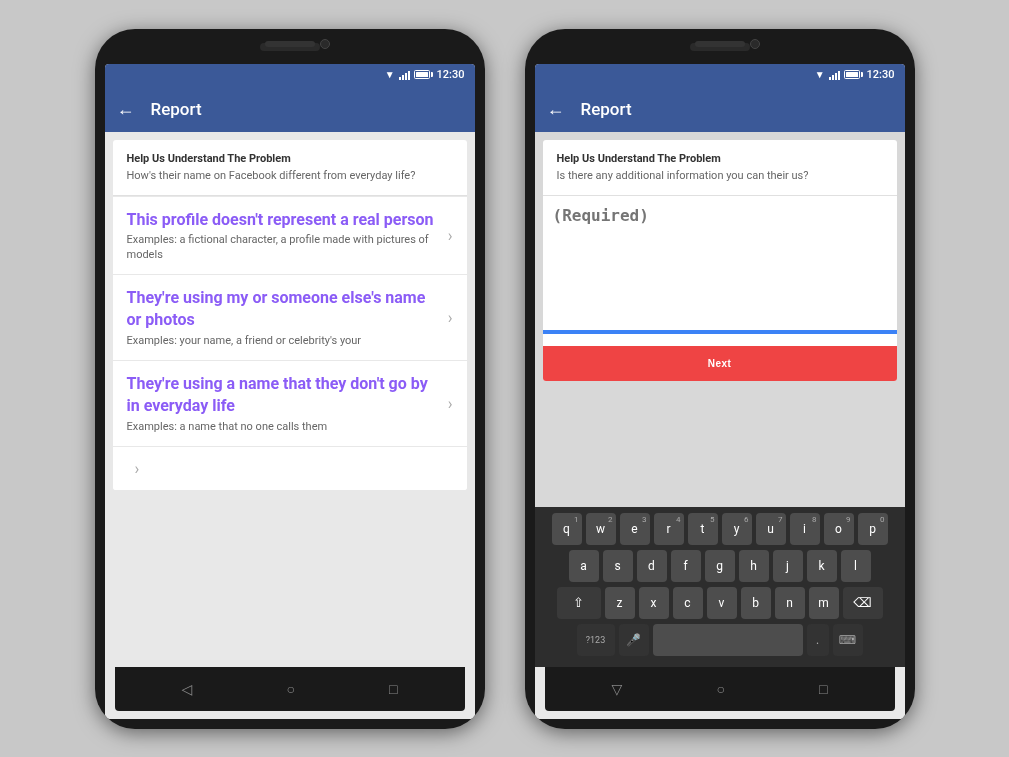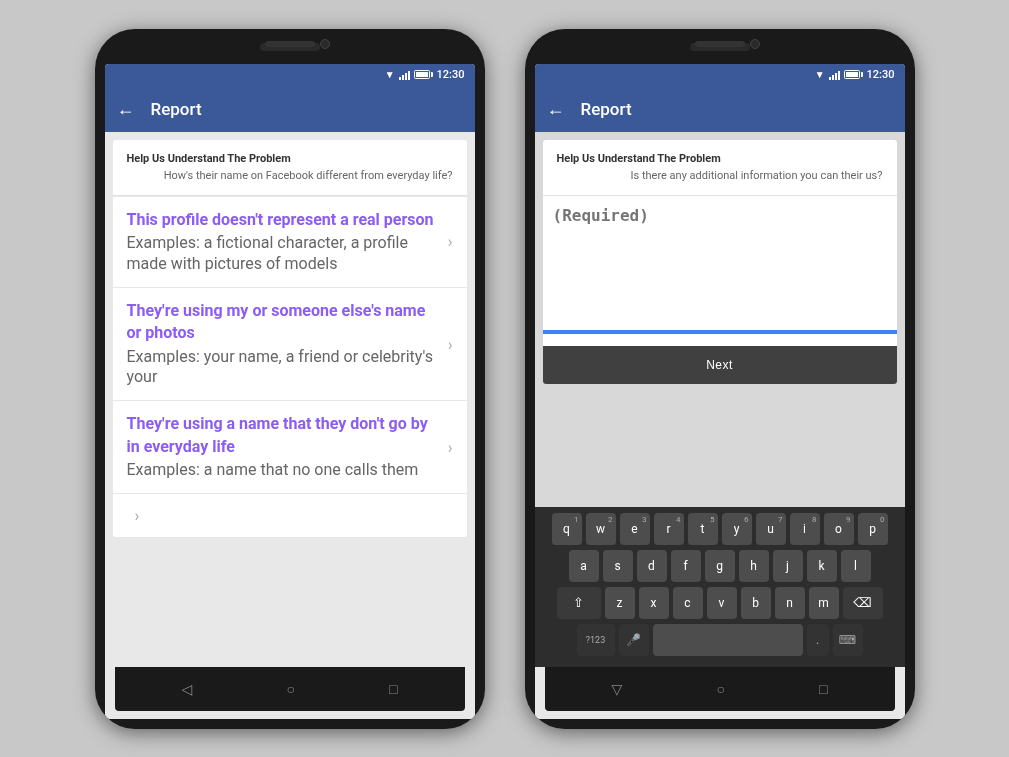--- a/index.html
+++ b/index.html
@@ -147,21 +147,20 @@
       font-size: 11px;
       font-weight: bold;
       color: #333;
       margin-bottom: 3px;
     }
 
     .problem-subtitle {
       font-size: 11px;
       color: #666;
       line-height: 1.4;
-      text-align: right;
     }
 
     .menu-item {
       display: flex;
       align-items: center;
       padding: 12px 14px;
       border-top: 1px solid #e8e8e8;
       cursor: pointer;
       background: white;
     }
@@ -172,21 +171,21 @@
 
     .menu-item-title {
       font-size: 16px;
       font-weight: bold;
       color: #8b5cf6;
       line-height: 1.4;
       margin-bottom: 2px;
     }
 
     .menu-item-desc {
-      font-size: 16px;
+      font-size: 11px;
       color: #666;
       line-height: 1.3;
     }
 
     .chevron {
       color: #aaa;
       font-size: 16px;
       margin-left: 8px;
     }
 
@@ -274,27 +273,27 @@
       font-size: 16px;
       color: #aaa;
       background: white;
       resize: none;
       width: 100%;
       outline: none;
       font-weight: bold;
     }
 
     .next-button {
-      background: #404040;
+      background: #ef4444;
       color: white;
       border: none;
       padding: 12px;
       width: 100%;
-      font-size: 12px;
-      font-weight: 400;
+      font-size: 10px;
+      font-weight: 700;
       cursor: pointer;
       letter-spacing: 0.5px;
     }
 
     .input-card {
       background: white;
       border-radius: 3px;
       overflow: hidden;
       margin-bottom: 4px;
     }

